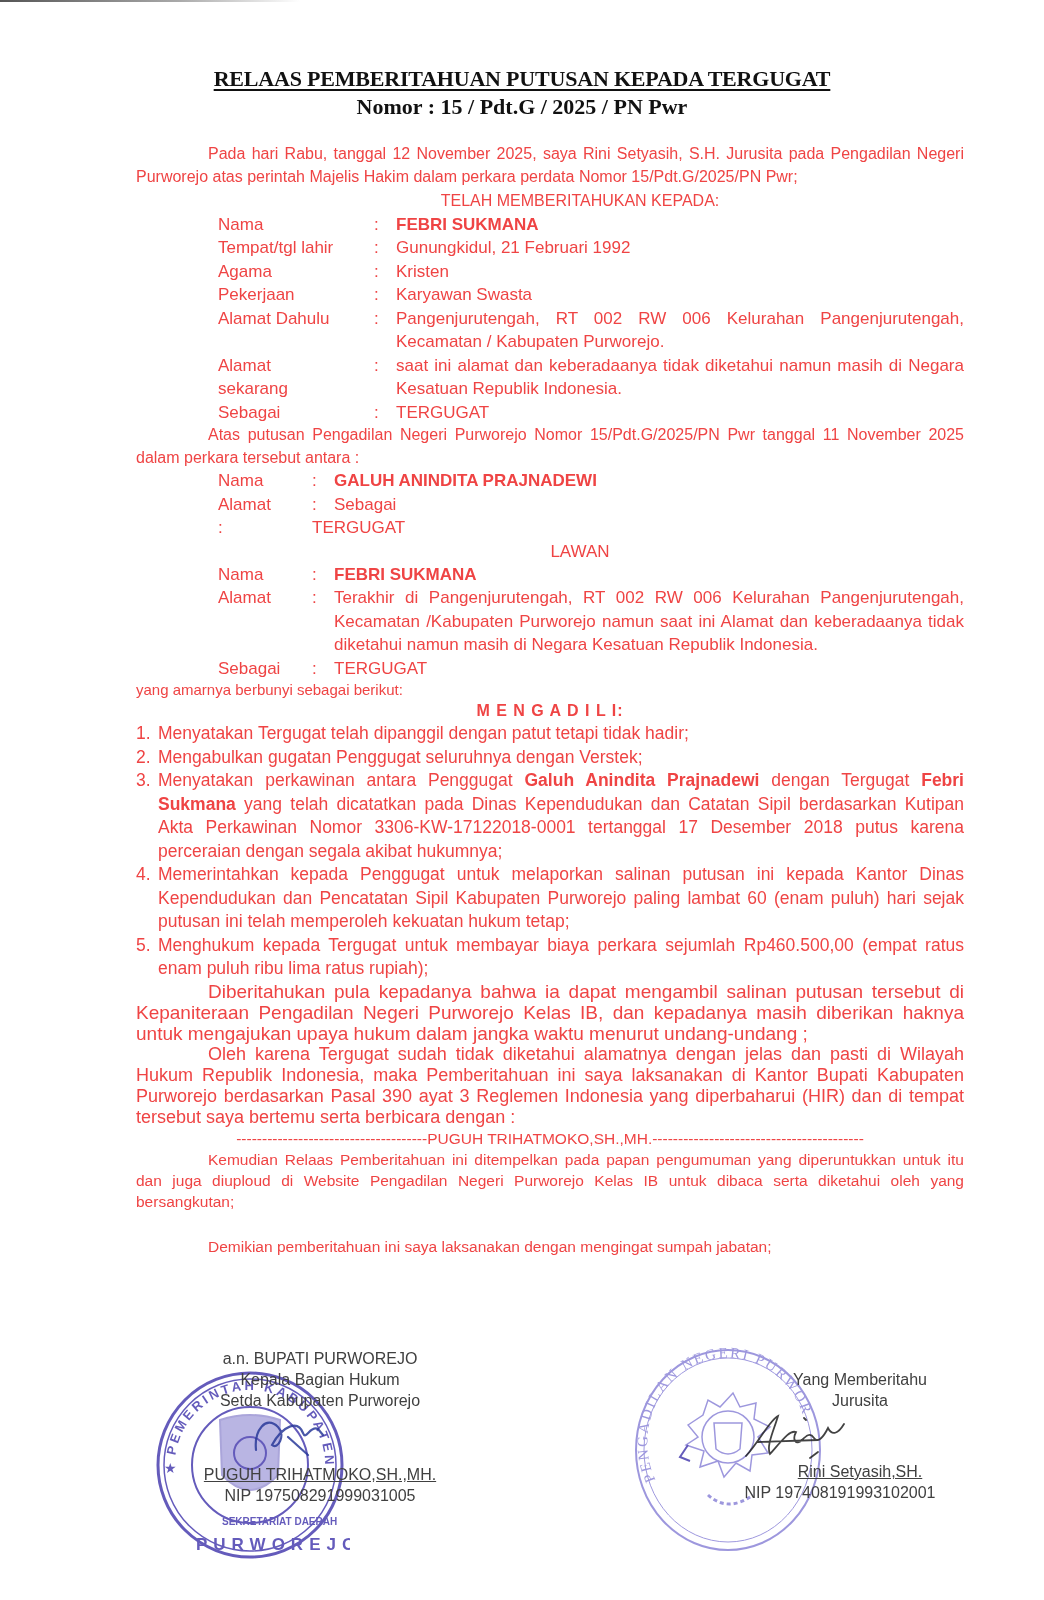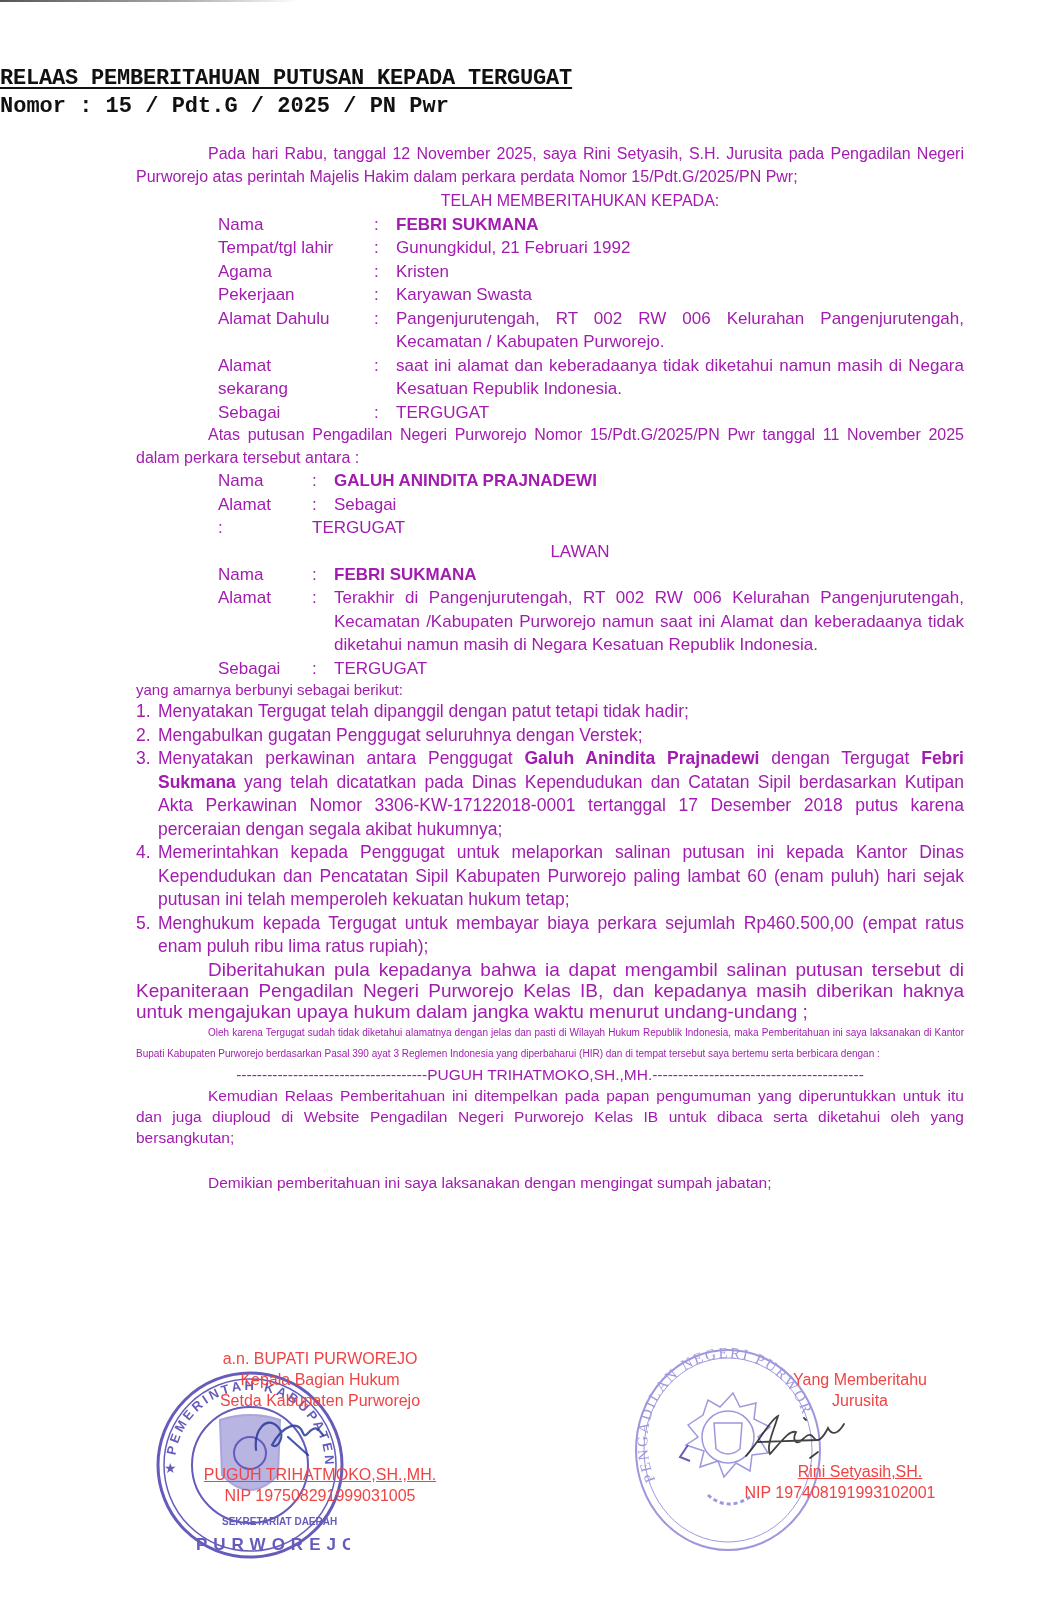--- a/index.html
+++ b/index.html
@@ -1,42 +1,42 @@
 <!DOCTYPE html>
 <html><head>
 <meta charset="utf-8">
 <style>
   html, body { margin:0; padding:0; background:#ffffff; }
   body { width:1044px; height:1600px; position:relative; overflow:hidden; color:#111; }
   .topbar { position:absolute; left:0; top:0; width:300px; height:2px; background:linear-gradient(90deg,#555,#aaa 60%,transparent); }
 
-  .title { position:absolute; left:0; width:1044px; font-family:Liberation Mono, monospace; font-weight:bold; }
+  .title { position:absolute; left:0; width:1044px; text-align:center; font-family:Liberation Serif, serif; font-weight:bold; }
   .title1 { top:66px; font-size:22px; letter-spacing:-0.2px; }
   .title1 span { text-decoration:underline; text-underline-offset:3px; text-decoration-thickness:2px; }
   .title2 { top:94px; font-size:22px; }
 
-  .doc { position:absolute; left:136px; width:828px; font-family:"Liberation Sans", sans-serif; font-size:16px; line-height:22.5px; color:#a21caf; }
+  .doc { position:absolute; left:136px; width:828px; font-family:"Liberation Sans", sans-serif; font-size:16px; line-height:22.5px; color:#ef4444; }
   .para { text-align:justify; margin:0; }
   .indent { text-indent:72px; }
   .center { text-align:center; }
 
   .kv { display:grid; margin:0; }
   .kv .k { }
   .kv .c { text-align:left; }
   .kv .v { text-align:justify; }
   .kv1 { grid-template-columns:156px 22px 1fr; margin-left:82px; font-size:17px; line-height:23.5px; }
   .kv2 { grid-template-columns:94px 22px 1fr; margin-left:82px; font-size:17px; line-height:23.5px; }
   .bold { font-weight:bold; }
 
   .list { margin:0; padding:0; list-style:none; font-size:17.5px; line-height:23.5px; }
   .list li { display:grid; grid-template-columns:22px 1fr; text-align:justify; }
 
   .dashes { white-space:nowrap; overflow:hidden; text-align:center; }
 
-  .sig { position:absolute; font-family:"Liberation Sans", sans-serif; font-size:16px; line-height:21px; text-align:center; color:#ef4444; z-index:2; }
+  .sig { position:absolute; font-family:"Liberation Sans", sans-serif; font-size:16px; line-height:21px; text-align:center; color:#404040; z-index:2; }
   .sig .u { text-decoration:underline; }
   .stamp { position:absolute; z-index:1; opacity:0.85; }
 </style>
 </head>
 <body>
 
 <div class="topbar"></div>
 
 <div class="title title1"><span>RELAAS PEMBERITAHUAN PUTUSAN KEPADA TERGUGAT</span></div>
 <div class="title title2">Nomor : 15 / Pdt.G / 2025 / PN Pwr</div>
@@ -100,20 +100,21 @@
     <span class="k">Alamat</span>
     <span class="c">:</span>
     <span class="v">Terakhir di Pangenjurutengah, RT 002 RW 006 Kelurahan Pangenjurutengah, Kecamatan /Kabupaten Purworejo namun saat ini Alamat dan keberadaanya tidak diketahui namun masih di Negara Kesatuan Republik Indonesia.</span>
 
     <span class="k">Sebagai</span>
     <span class="c">:</span>
     <span class="v">TERGUGAT</span>
   </div>
 
   <div style="font-size:15px; line-height:20px;">yang amarnya berbunyi sebagai berikut:</div>
+  <div class="center bold" style="font-size:16px; line-height:22px; letter-spacing:1px;">M E N G A D I L I:</div>
 
   <ol class="list">
     <li>
         <span>1.</span>
         <span>Menyatakan Tergugat telah dipanggil dengan patut tetapi tidak hadir;</span>
       </li>
     <li>
         <span>2.</span>
         <span>Mengabulkan gugatan Penggugat seluruhnya dengan Verstek;</span>
       </li>
@@ -125,21 +126,21 @@
         <span>4.</span>
         <span>Memerintahkan kepada Penggugat untuk melaporkan salinan putusan ini kepada Kantor Dinas Kependudukan dan Pencatatan Sipil Kabupaten Purworejo paling lambat 60 (enam puluh) hari sejak putusan ini telah memperoleh kekuatan hukum tetap;</span>
       </li>
     <li>
         <span>5.</span>
         <span>Menghukum kepada Tergugat untuk membayar biaya perkara sejumlah Rp460.500,00 (empat ratus enam puluh ribu lima ratus rupiah);</span>
       </li>
   </ol>
 
   <p class="para indent" style="font-size:19px; line-height:21px;">Diberitahukan pula kepadanya bahwa ia dapat mengambil salinan putusan tersebut di Kepaniteraan Pengadilan Negeri Purworejo Kelas IB, dan kepadanya masih diberikan haknya untuk mengajukan upaya hukum dalam jangka waktu menurut undang-undang ;</p>
-  <p class="para indent" style="font-size:10px; line-height:21px;">Oleh karena Tergugat sudah tidak diketahui alamatnya dengan jelas dan pasti di Wilayah Hukum Republik Indonesia, maka Pemberitahuan  ini saya laksanakan di Kantor Bupati Kabupaten Purworejo berdasarkan Pasal 390 ayat 3 Reglemen Indonesia yang diperbaharui  (HIR) dan di tempat tersebut saya bertemu serta berbicara dengan :</p>
+  <p class="para indent" style="font-size:18px; line-height:21px;">Oleh karena Tergugat sudah tidak diketahui alamatnya dengan jelas dan pasti di Wilayah Hukum Republik Indonesia, maka Pemberitahuan  ini saya laksanakan di Kantor Bupati Kabupaten Purworejo berdasarkan Pasal 390 ayat 3 Reglemen Indonesia yang diperbaharui  (HIR) dan di tempat tersebut saya bertemu serta berbicara dengan :</p>
 
   <div class="dashes" style="font-size:15.5px; line-height:21px;">
     <span>-------------------------------------</span><span>PUGUH TRIHATMOKO,SH.,MH.</span><span>-----------------------------------------</span>
   </div>
 
   <p class="para indent" style="font-size:15.5px; line-height:21px;">Kemudian Relaas Pemberitahuan ini ditempelkan pada papan pengumuman yang diperuntukkan untuk itu dan juga diuploud di Website Pengadilan Negeri Purworejo Kelas IB untuk dibaca serta diketahui oleh yang bersangkutan;</p>
   <p class="para indent" style="font-size:15.5px; line-height:21px;margin-top:24px;">Demikian pemberitahuan ini saya laksanakan dengan mengingat sumpah jabatan;</p>
 </div>
 
 <svg class="stamp" style="left:150px; top:1365px;" width="200" height="195" viewBox="0 0 200 195">

